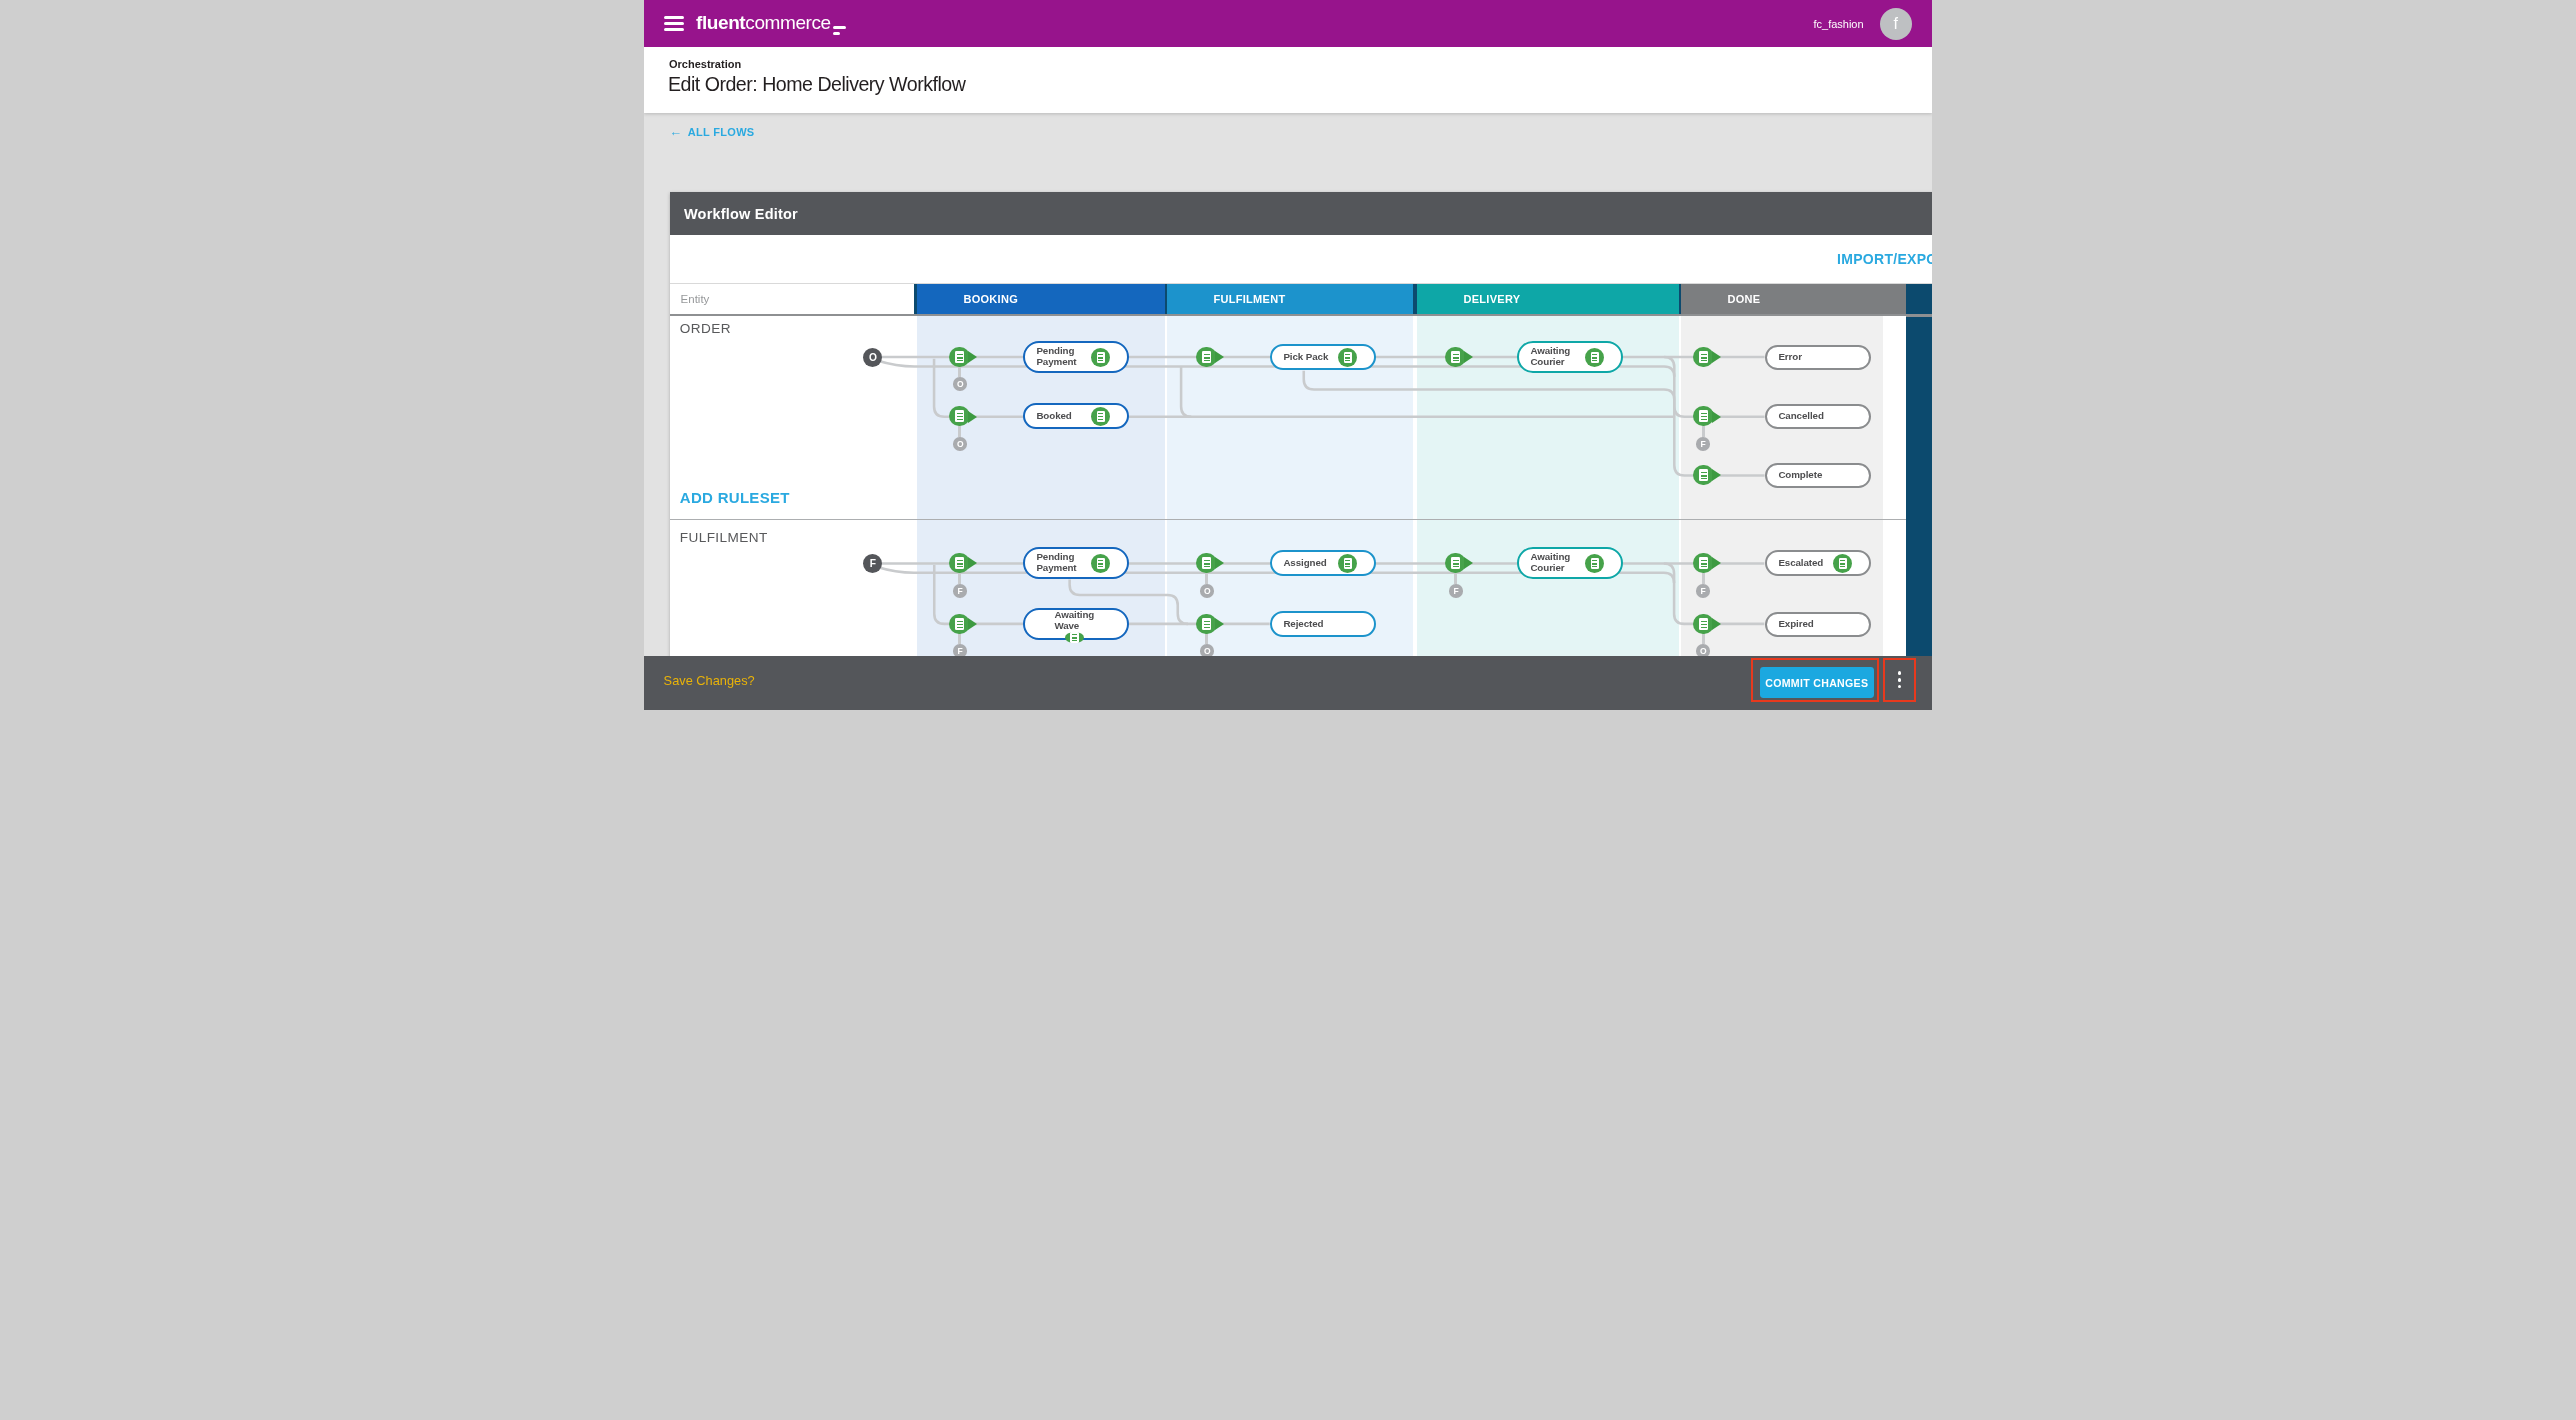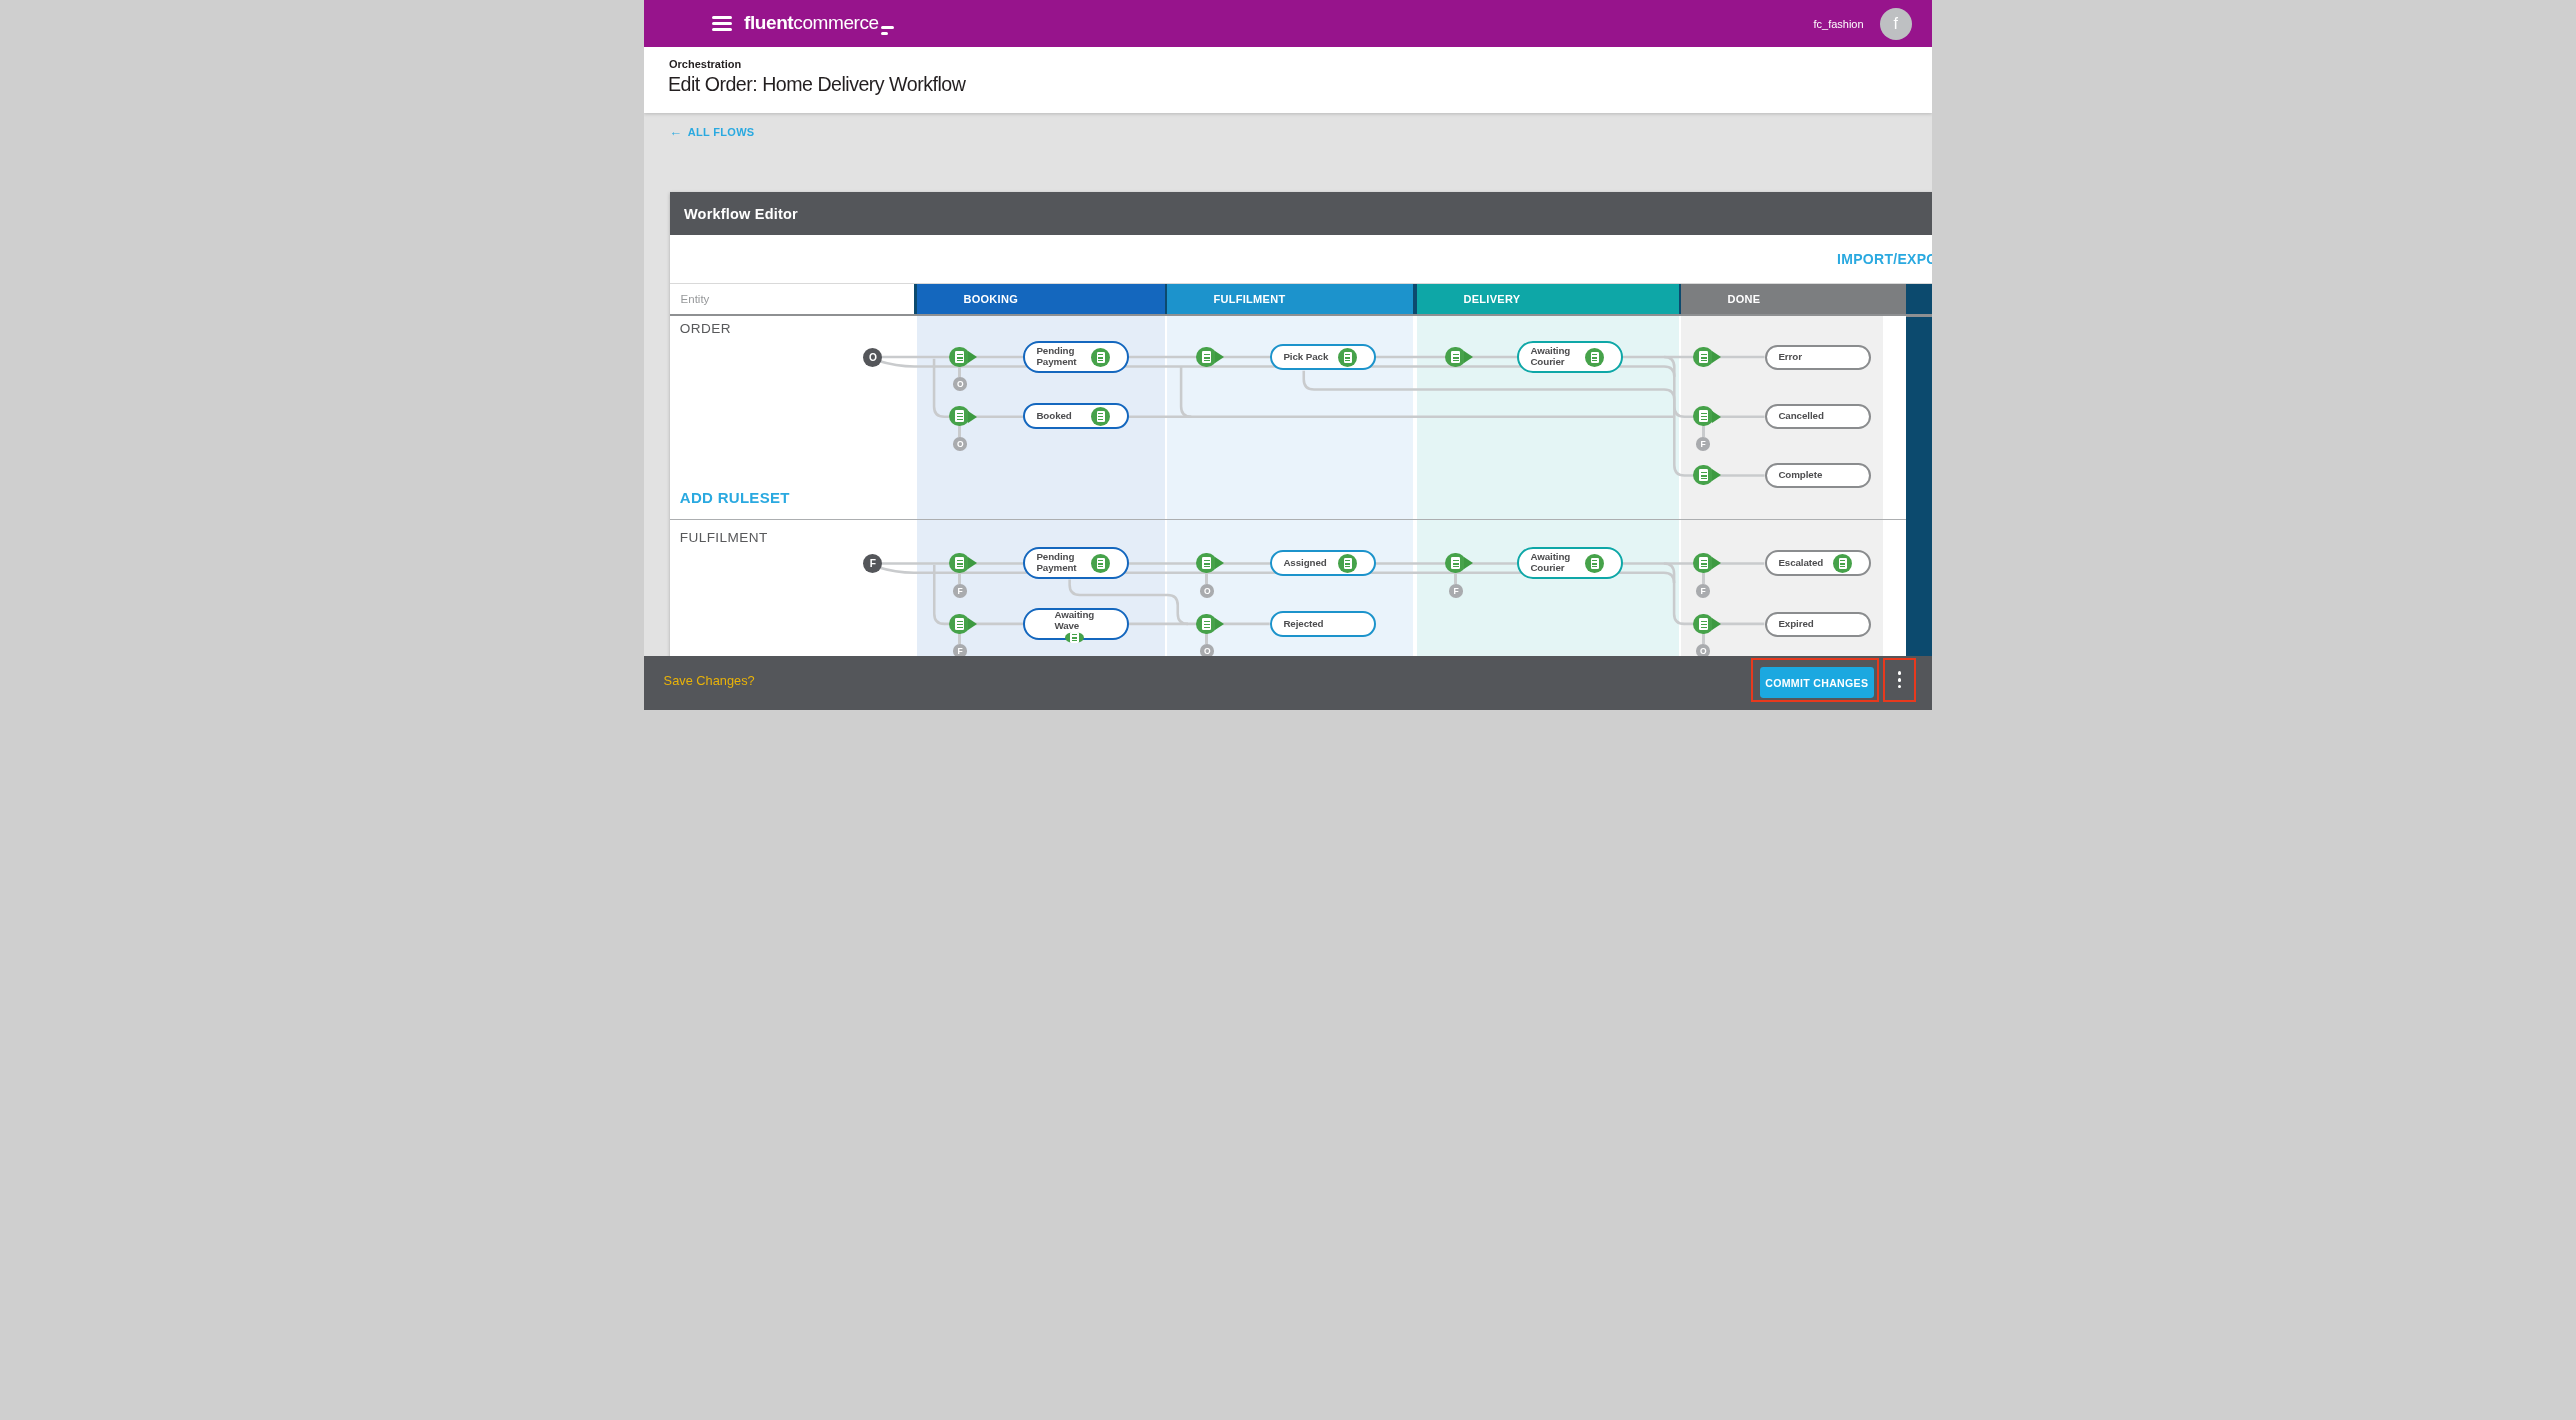--- a/index.html
+++ b/index.html
@@ -1,21 +1,21 @@
 <!DOCTYPE html>
 <html style="font-size:13.6px"><head>
 <meta charset="utf-8">
 <style>
   * { margin:0; padding:0; box-sizing:border-box; }
   html,body { background:#cfcfcf; }
   body { font-family:"Liberation Sans", sans-serif; }
   .screen { position:relative; width:1288px; height:710px; background:#E2E2E2; overflow:hidden; margin:0 auto; }
 
   
-  .appbar { position:absolute; left:0; top:0; width:100%; height:47px; background:#97148C; display:flex; align-items:center; z-index:30;padding-left:48px; }
+  .appbar { position:absolute; left:0; top:0; width:100%; height:47px; background:#97148C; display:flex; align-items:center; z-index:30; }
   .hamburger { width:20.4px; height:14.5px; margin-left:19.6px; display:flex; flex-direction:column; justify-content:space-between; cursor:pointer; }
   .hamburger span { display:block; height:2.6px; border-radius:1.7px; background:#fff; }
   .brand { display:flex; align-items:baseline; margin-left:12px; color:#fff; font-size:19px; letter-spacing:-0.4px; }
   .brand .b1 { font-weight:bold; }
   .brand .b2 { font-weight:normal; }
   .brandmark { display:inline-flex; flex-direction:column; gap:2.6px; margin-left:2.6px; }
   .brandmark i { display:block; height:3px; border-radius:1.7px; background:#fff; }
   .brandmark i.t { width:12.8px; }
   .brandmark i.s { width:6.8px; }
   .appbar .spacer { flex:1; }

